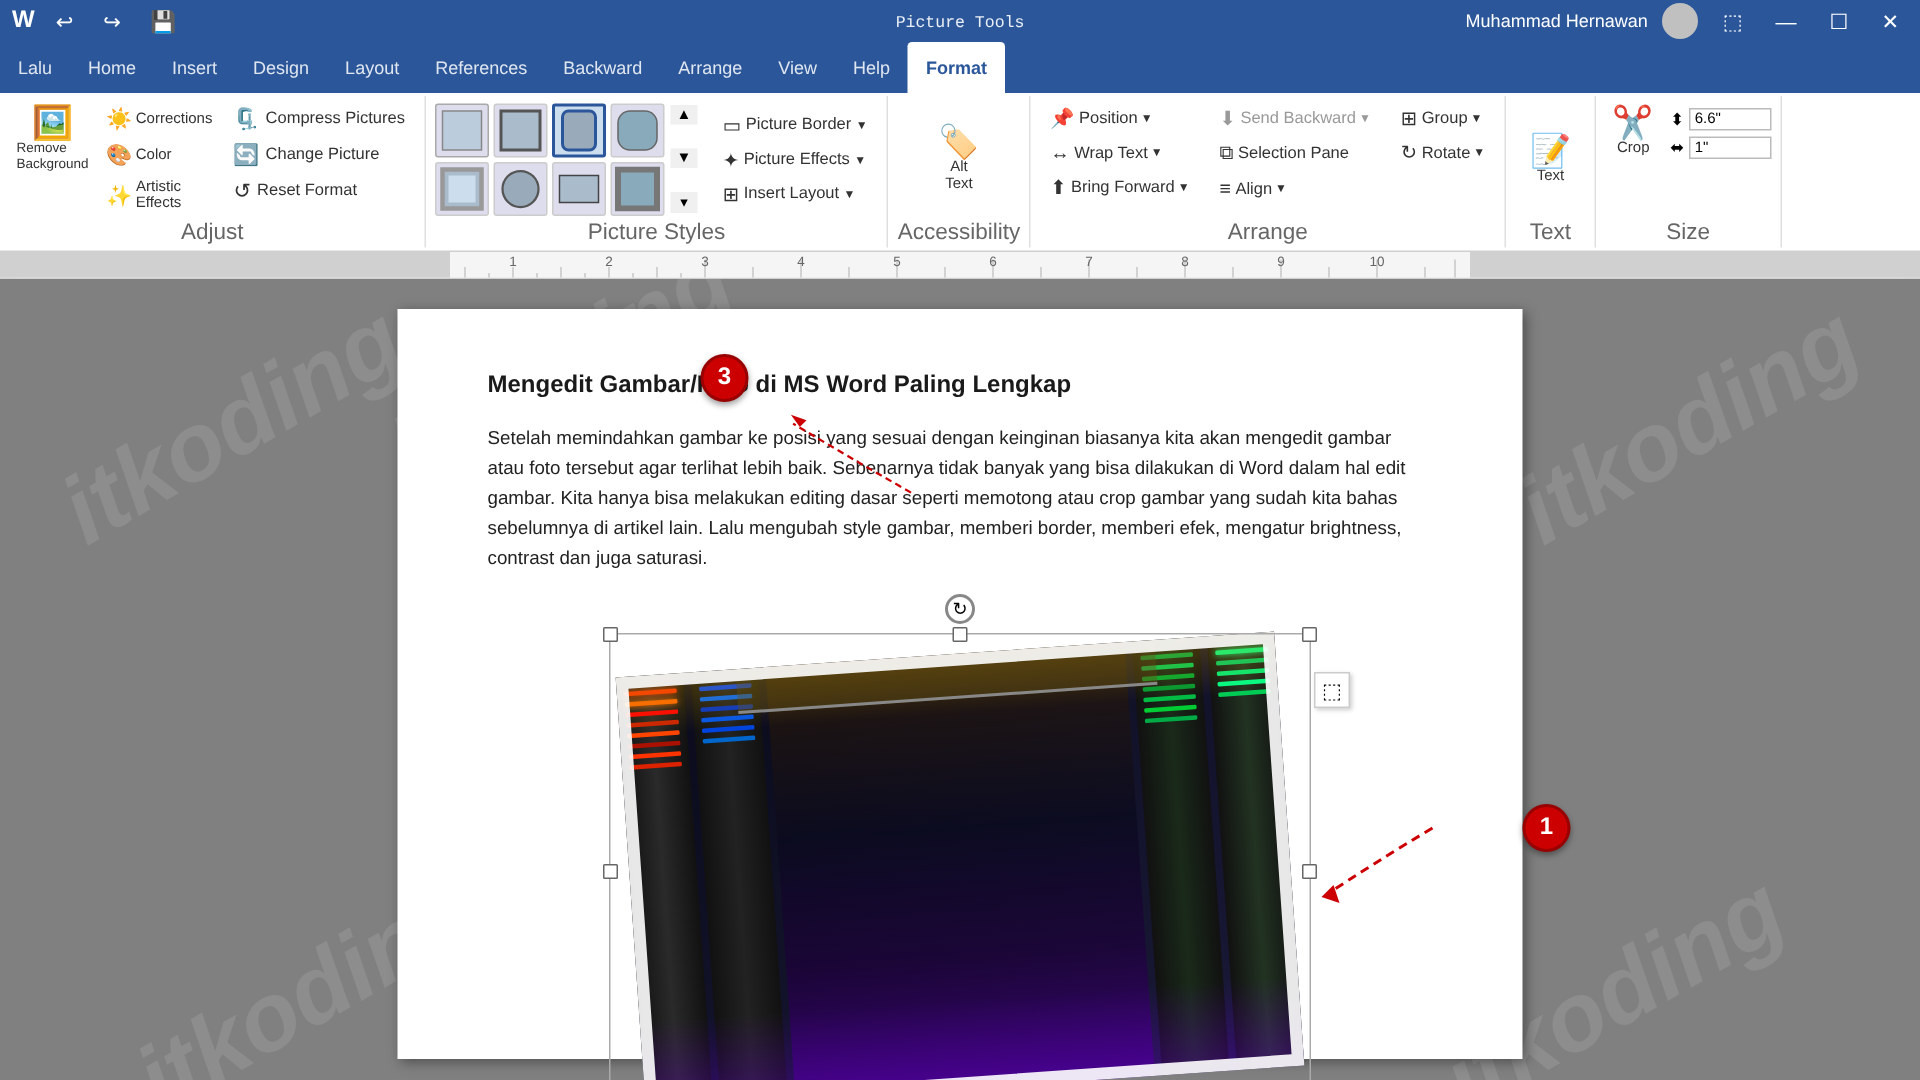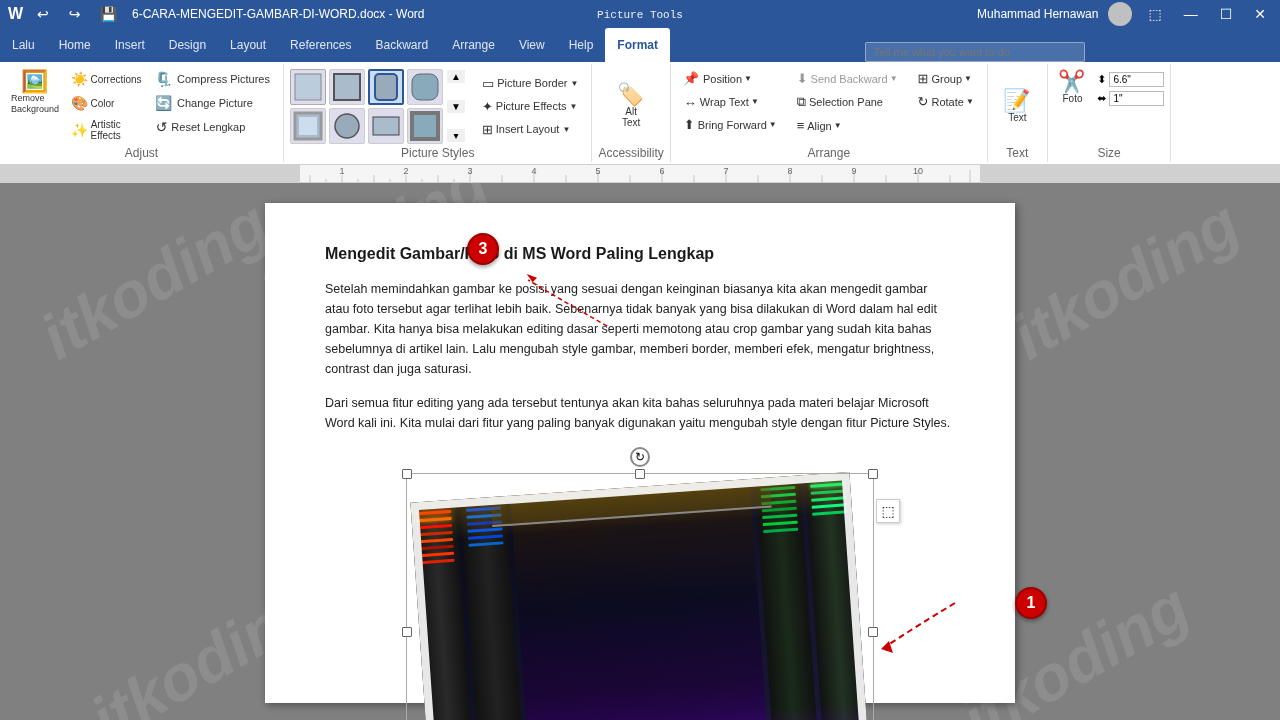--- a/index.html
+++ b/index.html
@@ -61,21 +61,21 @@
     }
     .ribbon-group {
       display: flex;
       flex-direction: column;
       align-items: center;
       border-right: 1px solid #e0e0e0;
       padding: 4px 6px 2px;
       min-width: 60px;
     }
     .ribbon-group-label {
-      font-size: 12px;
+      font-size: 15px;
       color: #666;
       margin-top: auto;
       padding-top: 2px;
       text-align: center;
     }
     .ribbon-group-items {
       display: flex;
       align-items: center;
       gap: 4px;
       flex: 1;
@@ -332,21 +332,20 @@
 <body>
 
 <div class="main-container">
 
   <div class="title-bar">
     <div class="title-bar-left">
       <span style="font-size:16px; font-weight:bold; color:white;">W</span>
       <button class="title-bar-btn">↩</button>
       <button class="title-bar-btn">↪</button>
       <button class="title-bar-btn">💾</button>
-      <span>6-CARA-MENGEDIT-GAMBAR-DI-WORD.docx - Word</span>
     </div>
     <div style="position:absolute; left:50%; transform:translateX(-50%);">
       <span style="font-size:11px; color:rgba(255,255,255,0.9);font-family:Liberation Mono, monospace;">Picture Tools</span>
     </div>
     <div class="title-bar-right">
       <span>Muhammad Hernawan</span>
       <div class="user-avatar"></div>
       <button class="title-bar-btn">⬚</button>
       <button class="title-bar-btn">—</button>
       <button class="title-bar-btn">☐</button>
@@ -359,23 +358,20 @@
     <button class="ribbon-tab">Home</button>
     <button class="ribbon-tab">Insert</button>
     <button class="ribbon-tab">Design</button>
     <button class="ribbon-tab">Layout</button>
     <button class="ribbon-tab">References</button>
     <button class="ribbon-tab">Backward</button>
     <button class="ribbon-tab">Arrange</button>
     <button class="ribbon-tab">View</button>
     <button class="ribbon-tab">Help</button>
     <button class="ribbon-tab active">Format</button>
-    <div class="search-bar">
-      <input class="search-input" type="text" placeholder="Tell me what you want to do" style="">
-    </div>
   </div>
 
   <div class="ribbon">
 
     <div class="ribbon-group">
       <div class="ribbon-group-items" style="flex-direction:row; align-items:flex-start; gap:2px;">
         <button class="ribbon-btn" style="min-width:44px;">
           <span class="icon">🖼️</span>
           <span style="font-size:9px; text-align:left; line-height:1.2;">Remove<br>Background</span>
         </button>
@@ -397,21 +393,21 @@
           <button class="ribbon-btn-row">
             <span class="icon-sm">🗜️</span>
             <span>Compress Pictures</span>
           </button>
           <button class="ribbon-btn-row">
             <span class="icon-sm">🔄</span>
             <span>Change Picture</span>
           </button>
           <button class="ribbon-btn-row">
             <span class="icon-sm">↺</span>
-            <span>Reset Lengkap</span>
+            <span>Reset Format</span>
           </button>
         </div>
       </div>
       <div class="ribbon-group-label">Adjust</div>
     </div>
 
     <div class="ribbon-group" style="min-width:280px;">
       <div style="display:flex; align-items:center; gap:4px; flex:1;">
 
         <div class="pic-styles-grid">
@@ -555,21 +551,21 @@
           <span>Text</span>
         </button>
       </div>
       <div class="ribbon-group-label">Text</div>
     </div>
 
     <div class="ribbon-group" style="min-width:90px;">
       <div class="ribbon-group-items" style="gap:6px; align-items:flex-start; flex:1;">
         <button class="ribbon-btn">
           <span class="icon">✂️</span>
-          <span>Foto</span>
+          <span>Crop</span>
         </button>
         <div style="display:flex; flex-direction:column; gap:4px; margin-top:4px;">
           <div style="display:flex; align-items:center; font-size:11px;">
             <span style="margin-right:3px;">⬍</span>
             <input class="size-input" value="6.6&quot;" style="width: 55px; font-size: 10px; border: 1px solid rgb(187, 187, 187); padding: 1px 3px;">
           </div>
           <div style="display:flex; align-items:center; font-size:11px;">
             <span style="margin-right:3px;">⬌</span>
             <input class="size-input" value="1&quot;" style="width: 55px; font-size: 10px; border: 1px solid rgb(187, 187, 187); padding: 1px 3px;">
           </div>
@@ -648,21 +644,20 @@
 
       <div class="page">
 
         
         <div style="position:relative; display:inline-block;">
           <div class="page-title">Mengedit Gambar/Foto di MS Word Paling Lengkap</div>
           <div class="annotation-circle" style="position:absolute; left:142px; top:-10px;">3</div>
         </div>
 
         <div class="page-text">Setelah memindahkan gambar ke posisi yang sesuai dengan keinginan biasanya kita akan mengedit gambar atau foto tersebut agar terlihat lebih baik. Sebenarnya tidak banyak yang bisa dilakukan di Word dalam hal edit gambar. Kita hanya bisa melakukan editing dasar seperti memotong atau crop gambar yang sudah kita bahas sebelumnya di artikel lain. Lalu mengubah style gambar, memberi border, memberi efek, mengatur brightness, contrast dan juga saturasi.</div>
-        <div class="page-text">Dari semua fitur editing yang ada tersebut tentunya akan kita bahas seluruhnya pada materi belajar Microsoft Word kali ini. Kita mulai dari fitur yang paling banyak digunakan yaitu mengubah style dengan fitur Picture Styles.</div>
 
         
         <div style="display:flex; justify-content:center; margin-top:12px;">
           <div style="width:20px; height:20px; border: 2px solid #888; border-radius:50%; display:flex; align-items:center; justify-content:center; cursor:pointer;">↻</div>
         </div>
 
         
         <div class="doc-image-wrap">
           <div style="position:relative;">
 

